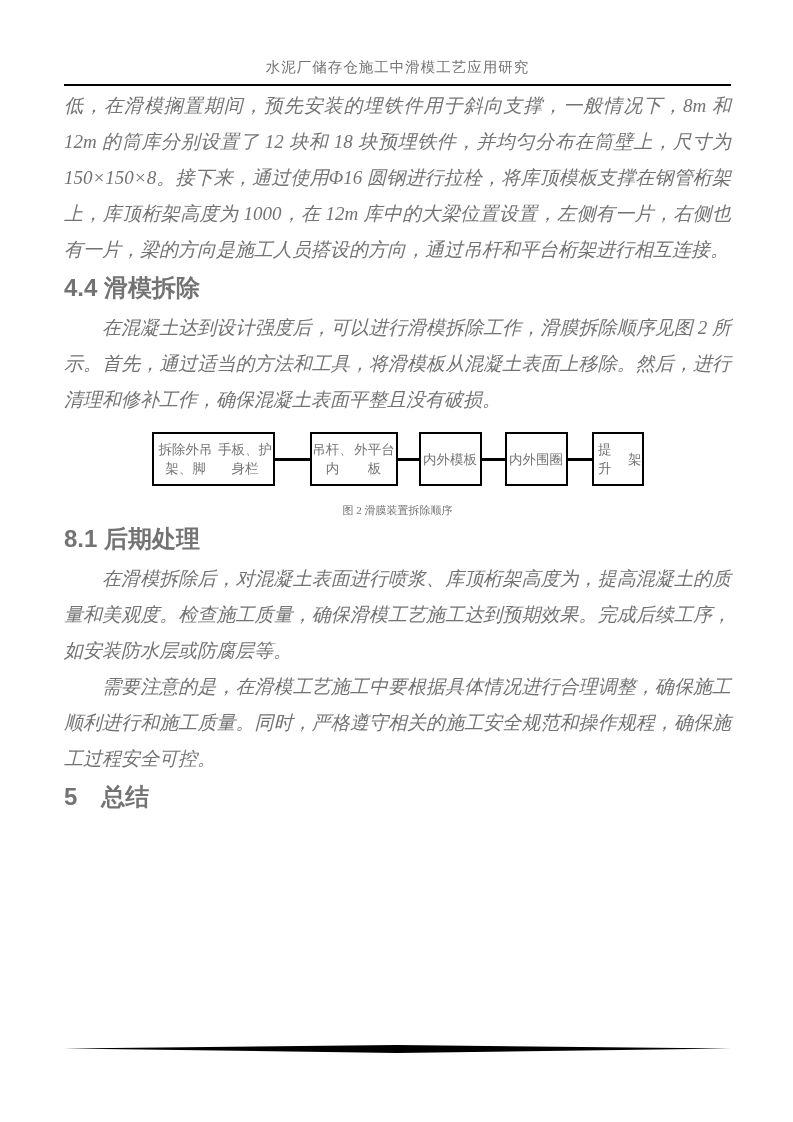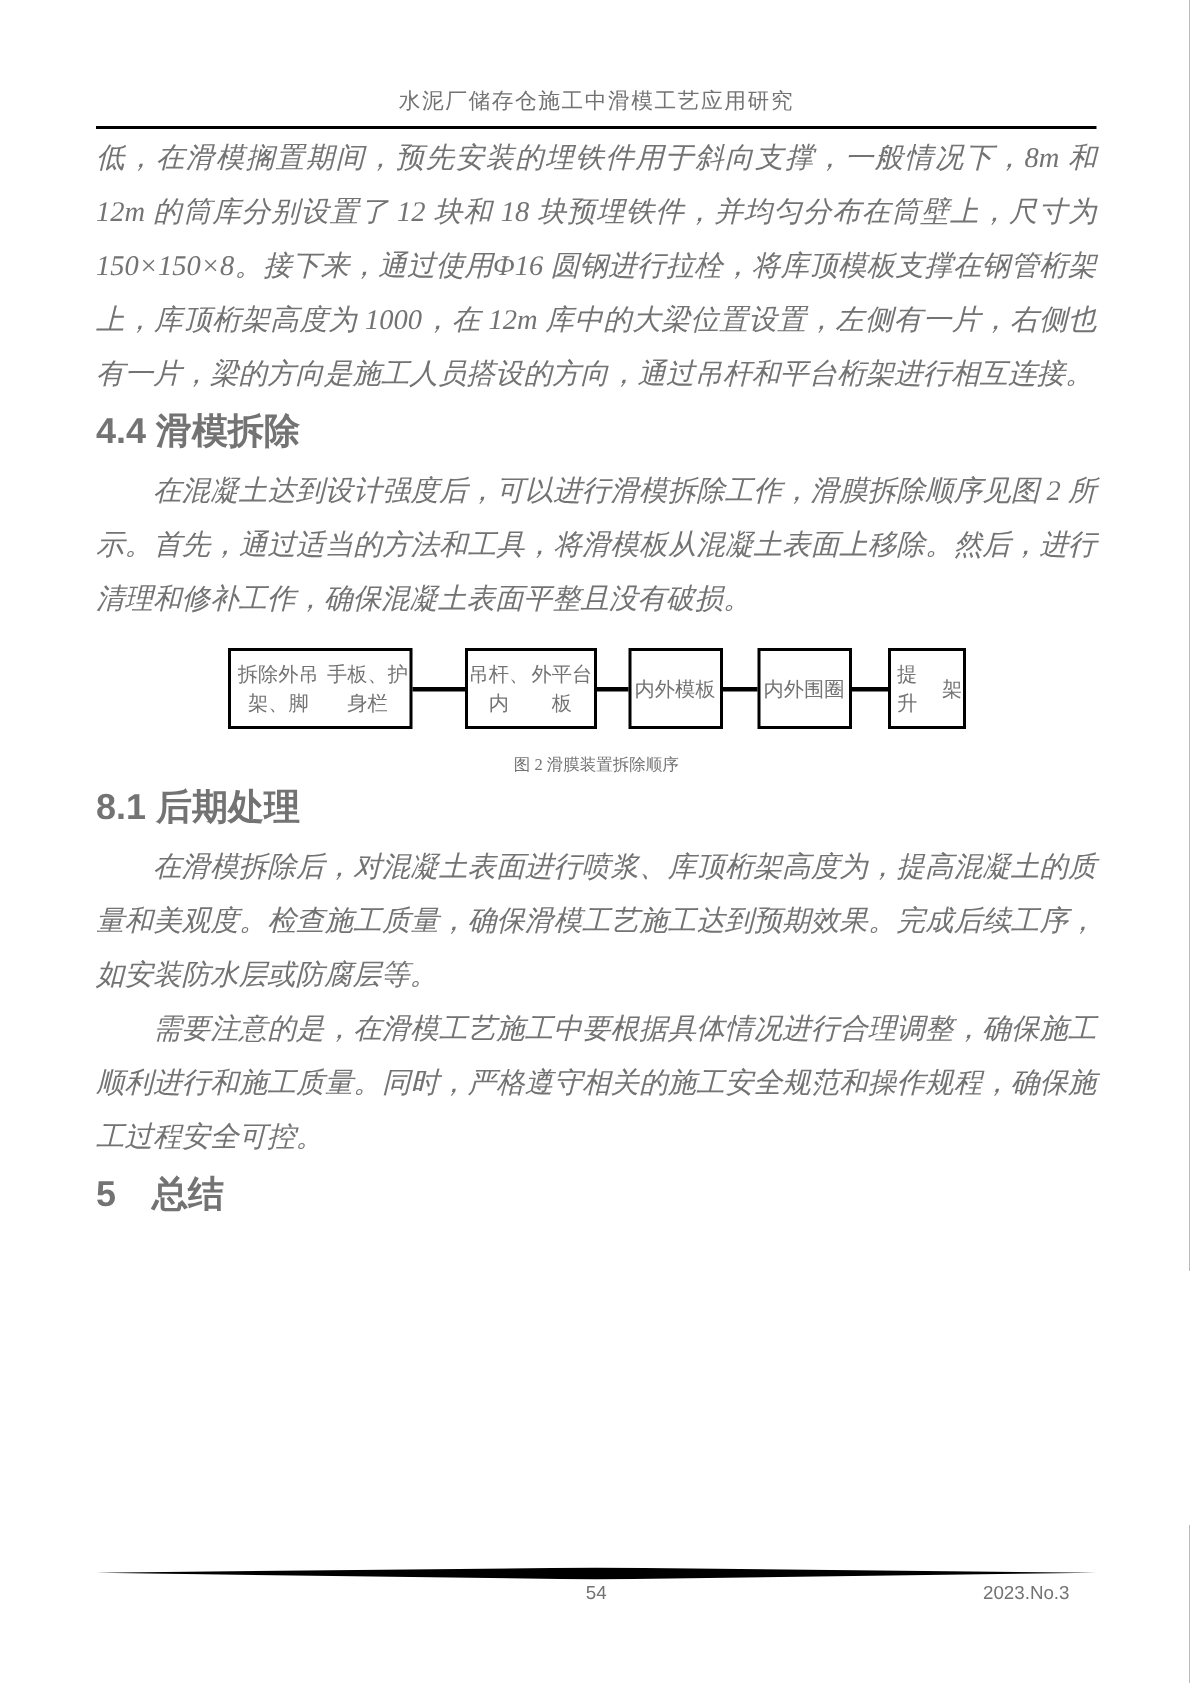--- a/index.html
+++ b/index.html
@@ -161,19 +161,15 @@
 
     <h2 class="sec-heading">5　总结</h2>
 
 
   </div>
 
   <div class="footer">
     <svg class="footer-bar" viewBox="0 0 667 8" preserveAspectRatio="none">
       <polygon points="0,3.5 333,0 667,3.5 333,8" fill="#000"></polygon>
     </svg>
-    <div class="footer-row">
-      <span class="page-num">54</span>
-      <span class="issue">2023.No.3</span>
-    </div>
   </div>
 
 </div>
 
 </body></html>

